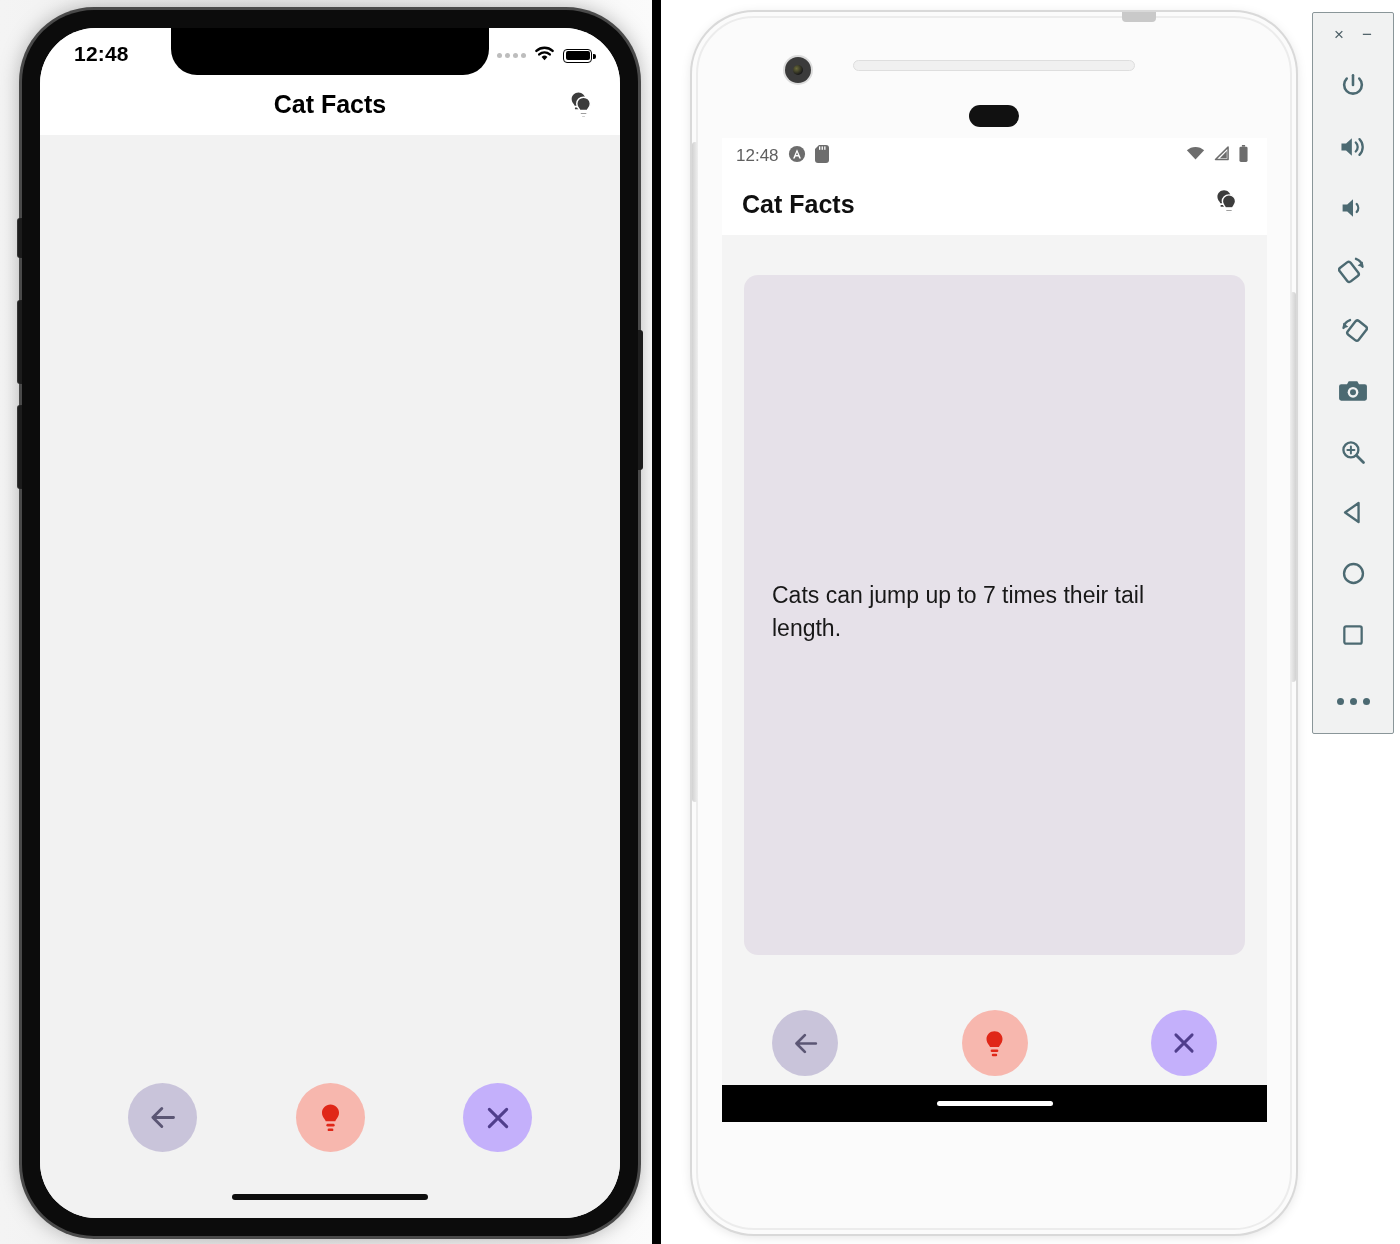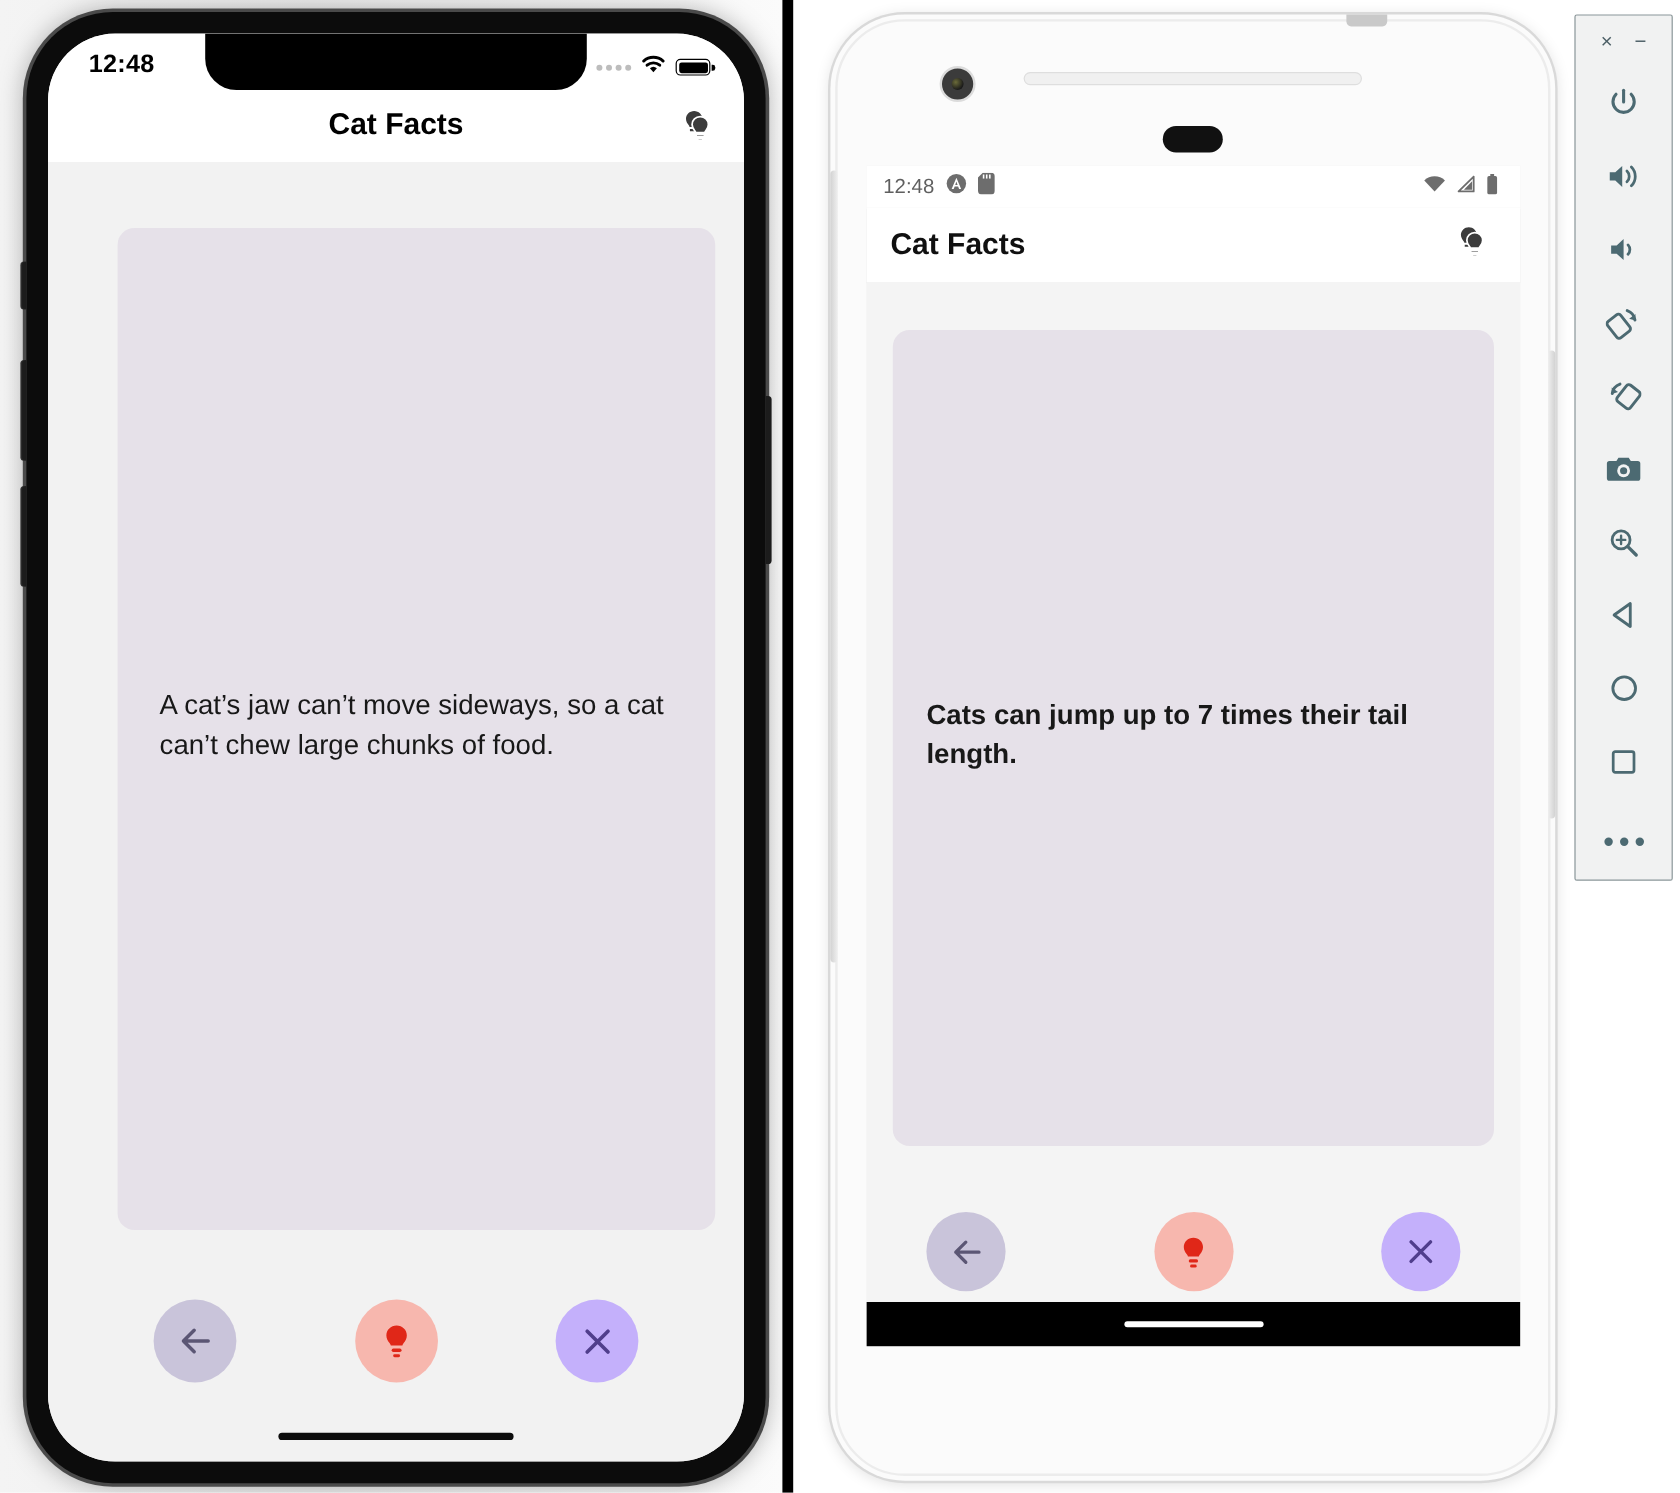--- a/index.html
+++ b/index.html
@@ -198,21 +198,21 @@
   .and-appbar-title { font-size: 25px; font-weight: bold; color: #101010; }
 
   .and-body {
     position: absolute; left: 0; top: 97px; width: 545px; height: 887px;
     background: #f4f4f4;
   }
   .and-card {
     position: absolute; left: 22px; top: 40px;
     width: 501px; height: 680px;
     background: #e6e1e9; border-radius: 14px;
-    display: flex; align-items: center; font-weight: bold;
+    display: flex; align-items: center;
   }
   .and-fact {
     width: 100%; padding: 0 28px;
     font-size: 23px; line-height: 1.42; color: #181818;
     margin-top: -6px;
   }
   .and-fabrow {
     position: absolute; left: 0; top: 775px; width: 545px;
     display: flex; align-items: center; justify-content: space-between;
     padding: 0 50px;
@@ -301,23 +301,20 @@
             <g fill="#3c3c3c" stroke="#ffffff" stroke-width="1.4">
               <path d="M18.4 8.6c-3.6 0-6.4 2.8-6.4 6.2 0 2.1 1 3.6 1.9 4.7.5.6.8 1.1.9 1.7h7.2c.1-.6.4-1.1.9-1.7.9-1.1 1.9-2.6 1.9-4.7 0-3.4-2.8-6.2-6.4-6.2z"></path>
               <path d="M15.1 22.8h6.6v1.8h-6.6z"></path>
               <path d="M16.4 26.1h4v1.6h-4z"></path>
             </g>
           </svg>
         </div>
       </div>
 
       <div class="ios-body">
-        <div class="ios-card">
-          <div class="ios-fact">A cat’s jaw can’t move sideways, so a cat can’t chew large chunks of food.</div>
-        </div>
 
         <div class="ios-fabrow">
           <div class="fab fab-ios fab-back">
             <svg width="33" height="33" viewBox="0 0 24 24">
               <path d="M20 12H5M5 12l6.5-6.5M5 12l6.5 6.5" stroke="#5b5674" stroke-width="2.1" fill="none" stroke-linecap="round" stroke-linejoin="round"></path>
             </svg>
           </div>
           <div class="fab fab-ios fab-bulb">
             <svg width="33" height="33" viewBox="0 0 24 24">
               <path d="M12 2.6c-3.5 0-6.2 2.7-6.2 6 0 2 1 3.5 1.8 4.5.5.6.8 1.1.9 1.7h7c.1-.6.4-1.1.9-1.7.8-1 1.8-2.5 1.8-4.5 0-3.3-2.7-6-6.2-6z" fill="#e02718"></path>

